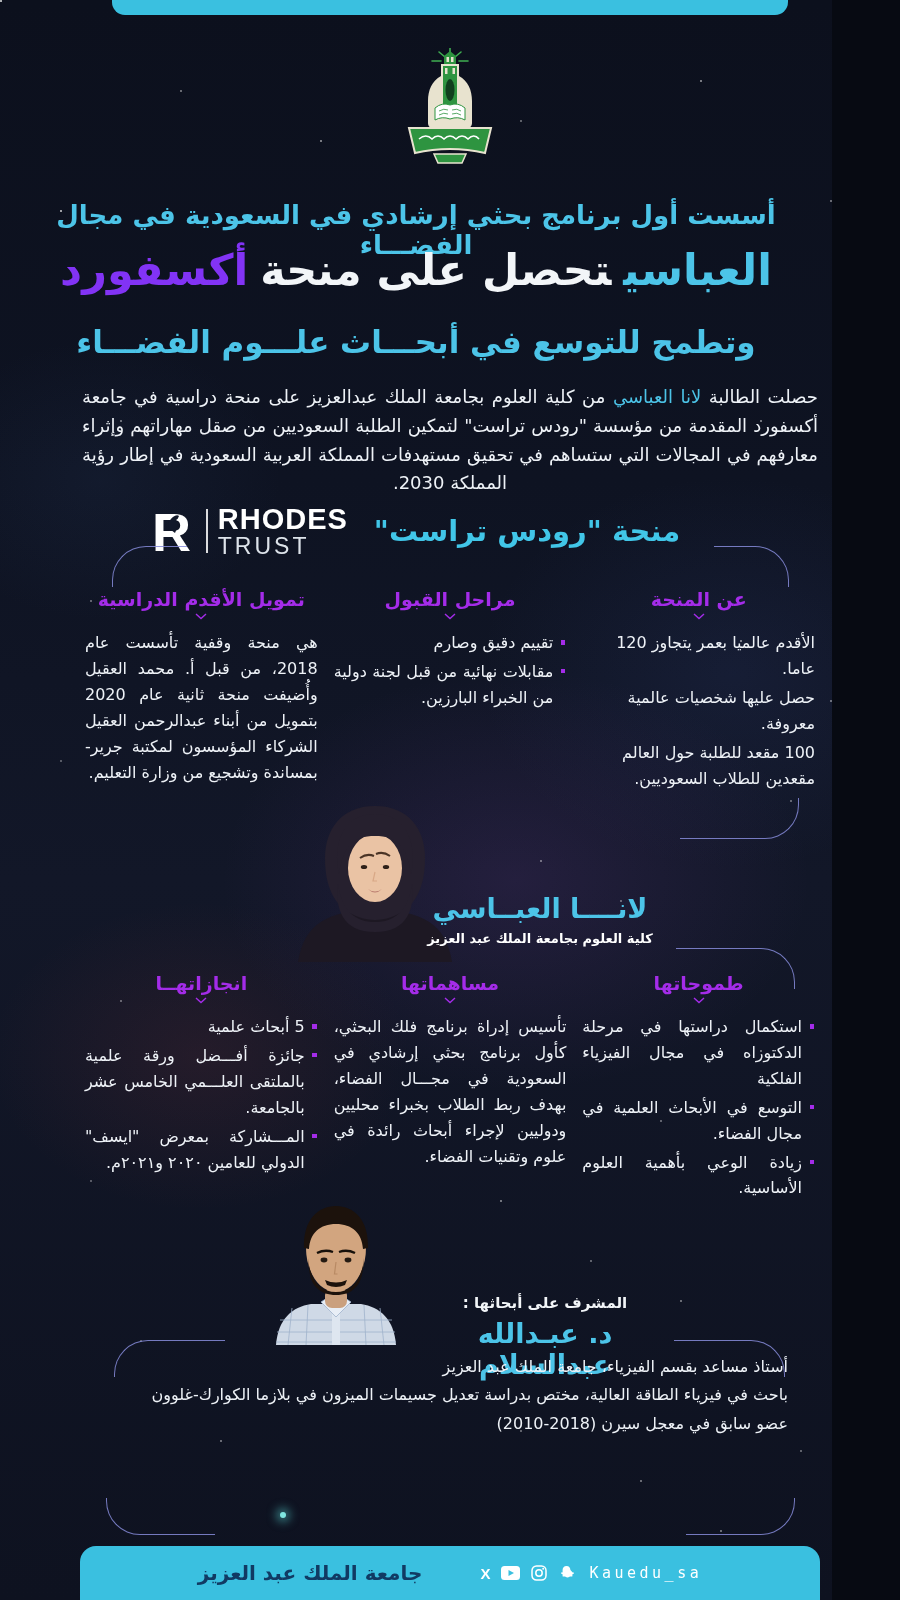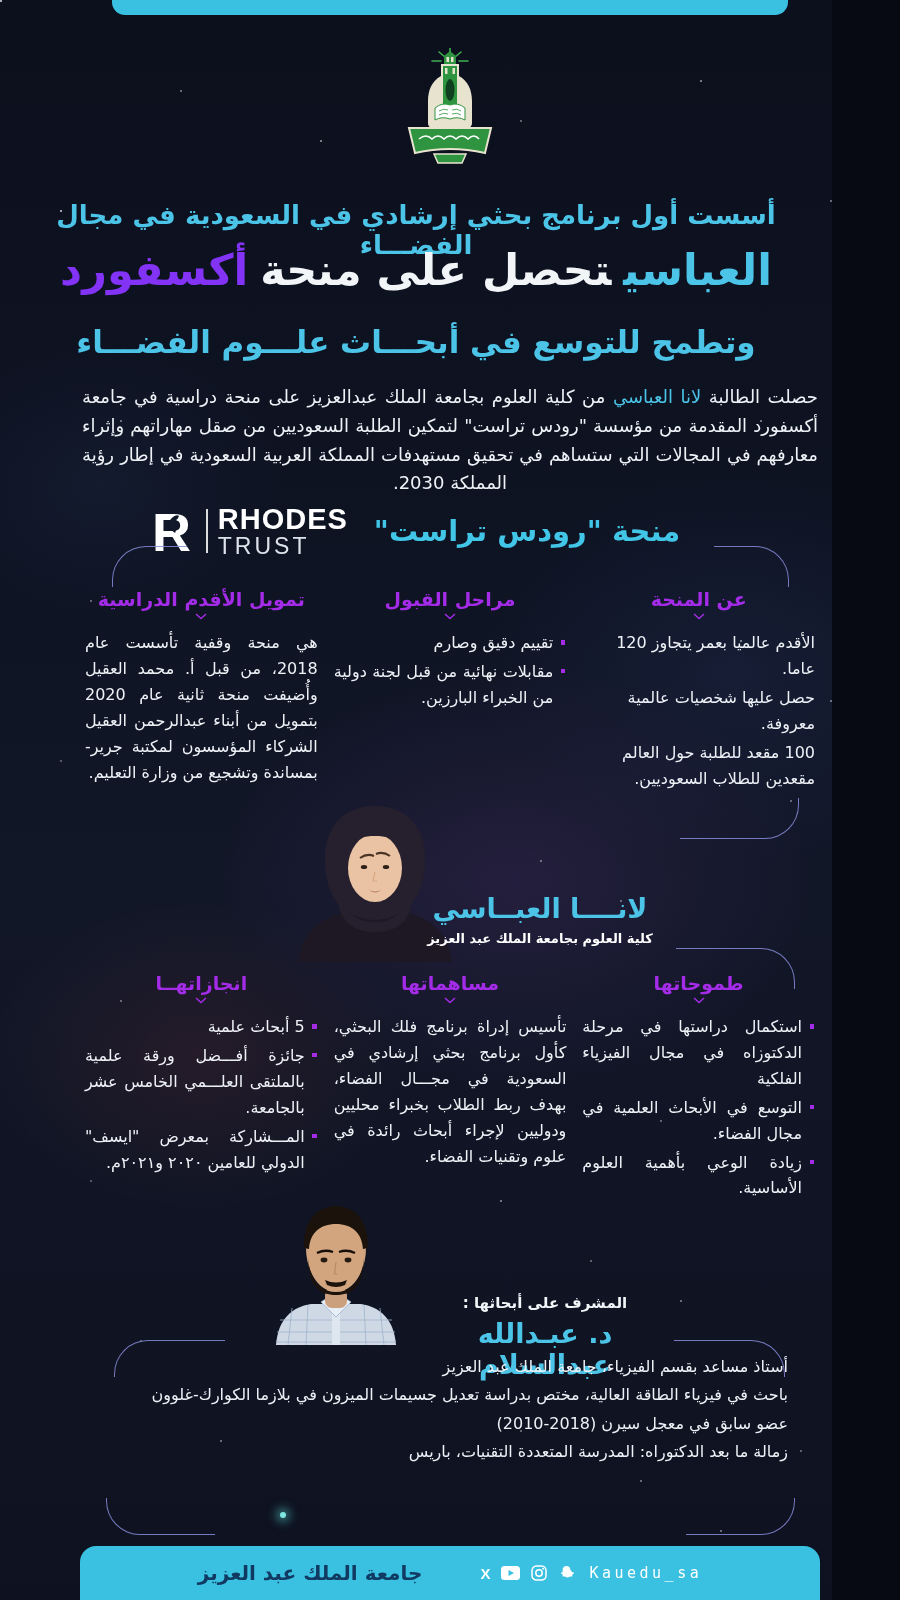--- a/index.html
+++ b/index.html
@@ -260,21 +260,20 @@
 
   <div class="sup-block">
     <div class="sup-label">المشرف على أبحاثها :</div>
     <div class="sup-name">د. عبـدالله عبدالسلام</div>
   </div>
 
   <div class="sup-bio">
     <div>أستاذ مساعد بقسم الفيزياء، جامعة الملك عبد العزيز</div>
     <div>باحث في فيزياء الطاقة العالية، مختص بدراسة تعديل جسيمات الميزون في بلازما الكوارك-غلوون</div>
     <div>عضو سابق في معجل سيرن (2018-2010)</div>
-    <div>زمالة ما بعد الدكتوراه: المدرسة المتعددة التقنيات، باريس</div>
   </div>
 
   <div class="footer-bar">
     <div class="footer-uni">جامعة الملك عبد العزيز</div>
     <div class="footer-social">
       <span class="si si-x">X</span>
       <span class="si">
         <svg width="19" height="14" viewBox="0 0 19 14">
             <rect x="0" y="0" width="19" height="14" rx="3.5" fill="#ffffff"></rect>
             <path d="M7.5 4 L13 7 L7.5 10z" fill="#3ac0e0"></path>

